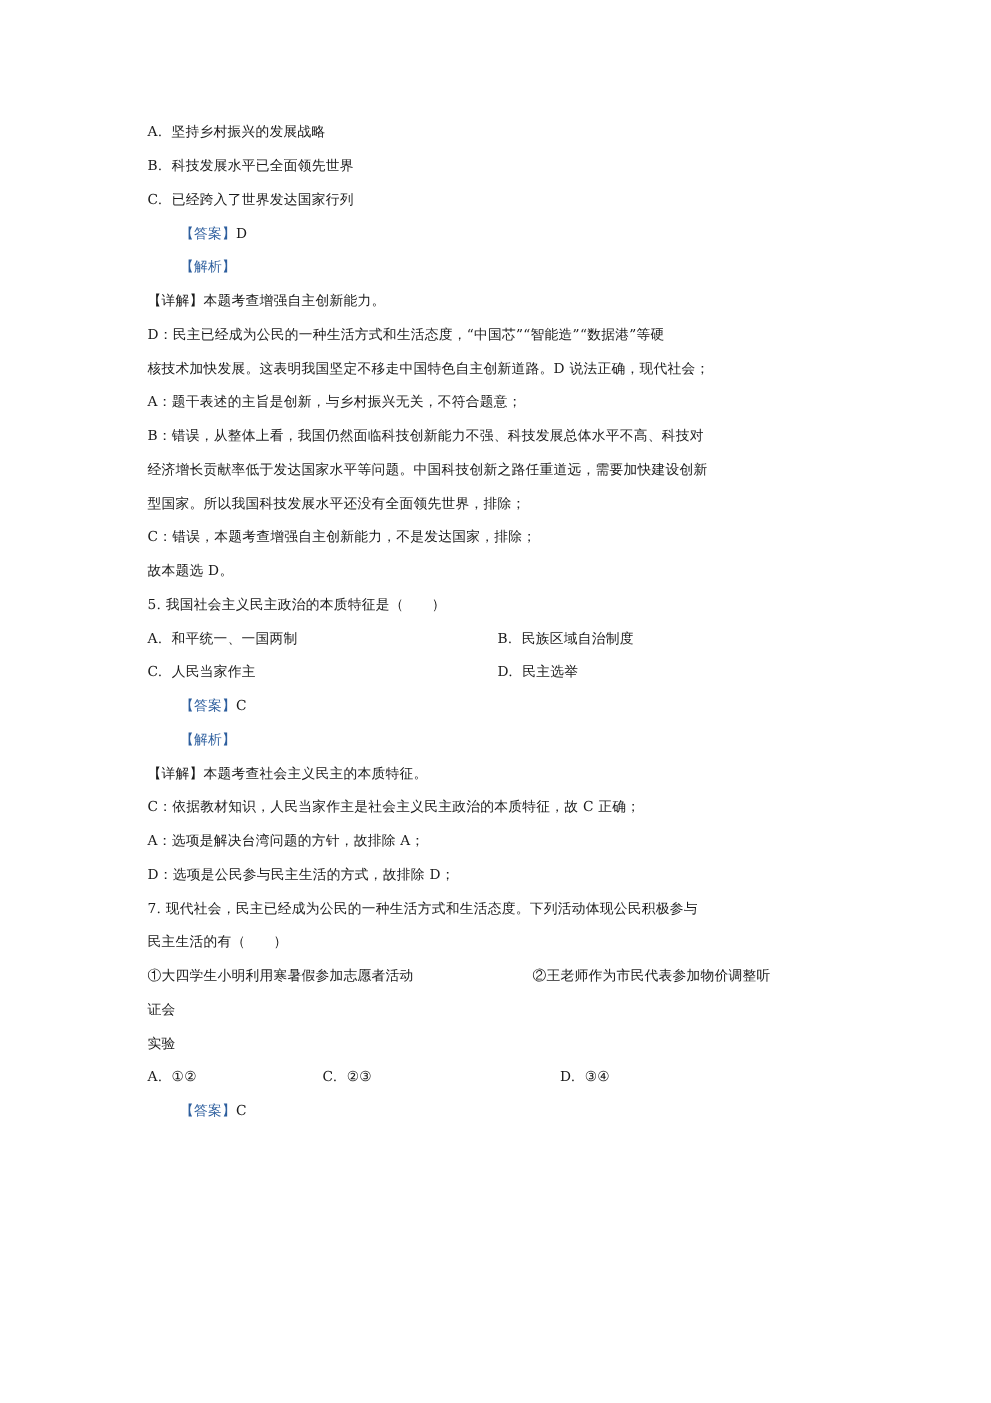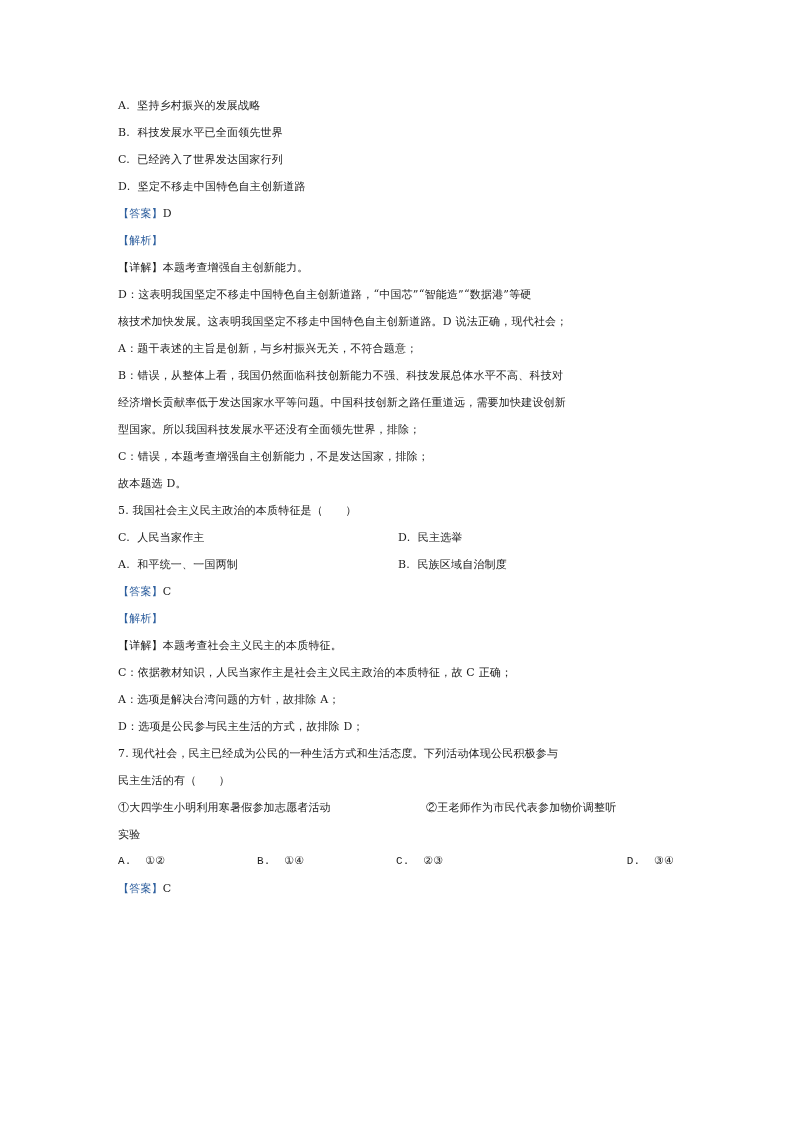--- a/index.html
+++ b/index.html
@@ -1,78 +1,77 @@
 <!DOCTYPE html>
 <html><head>
 <meta charset="utf-8">
 <style>
   html, body { margin: 0; padding: 0; background: #ffffff; }
   body { width: 793px; height: 1122px; position: relative; overflow: hidden;
          font-family: "DejaVu Serif", "Liberation Serif", serif; color: #1a1a1a; }
   .page { position: absolute; left: 118px; top: 92px; width: 560px; }
   .line { font-size: 11px; line-height: 27px; height: 27px; white-space: nowrap; letter-spacing: 0.2px; }
-  .label-blue { color: #2e5f9e; }
+  .label-blue { color: #2e5f9e; margin-left: 26px; }
   .tag { color: #1a1a1a; margin-top: 16px; }
   .row { display: flex; }
   .col2 { width: 50%; }
-  .col4 { width: 25%; font-family: Liberation Mono, monospace; }
+  .col4 { width: 25%; }
 </style>
 </head>
 <body>
 
 <div class="page">
 
   <div>
     <div class="line"><span>A.</span>&nbsp;&nbsp;<span>坚持乡村振兴的发展战略</span></div>
     <div class="line"><span>B.</span>&nbsp;&nbsp;<span>科技发展水平已全面领先世界</span></div>
     <div class="line"><span>C.</span>&nbsp;&nbsp;<span>已经跨入了世界发达国家行列</span></div>
-    <div class="line"><span>D.</span>&nbsp;&nbsp;<span>坚定不移走中国特色自主创新道路</span></div>
   </div>
 
   <div class="line"><span class="label-blue">【答案】</span><span>D</span></div>
   <div class="line"><span class="label-blue">【解析】</span></div>
   <div class="line"><span class="tag">【详解】</span><span>本题考查增强自主创新能力。</span></div>
 
   <div>
-    <div class="line">D：这表明我国坚定不移走中国特色自主创新道路，“中国芯”“智能造”“数据港”等硬</div>
+    <div class="line">D：民主已经成为公民的一种生活方式和生活态度，“中国芯”“智能造”“数据港”等硬</div>
     <div class="line">核技术加快发展。这表明我国坚定不移走中国特色自主创新道路。D 说法正确，现代社会；</div>
     <div class="line">A：题干表述的主旨是创新，与乡村振兴无关，不符合题意；</div>
     <div class="line">B：错误，从整体上看，我国仍然面临科技创新能力不强、科技发展总体水平不高、科技对</div>
     <div class="line">经济增长贡献率低于发达国家水平等问题。中国科技创新之路任重道远，需要加快建设创新</div>
     <div class="line">型国家。所以我国科技发展水平还没有全面领先世界，排除；</div>
     <div class="line">C：错误，本题考查增强自主创新能力，不是发达国家，排除；</div>
     <div class="line">故本题选 D。</div>
   </div>
 
   <div class="line">5. 我国社会主义民主政治的本质特征是（　　）</div>
   <div class="line row">
+    <div class="col2"><span>A.</span>&nbsp;&nbsp;<span>和平统一、一国两制</span></div>
+    <div class="col2"><span>B.</span>&nbsp;&nbsp;<span>民族区域自治制度</span></div>
+  </div>
+  <div class="line row">
     <div class="col2"><span>C.</span>&nbsp;&nbsp;<span>人民当家作主</span></div>
     <div class="col2"><span>D.</span>&nbsp;&nbsp;<span>民主选举</span></div>
-  </div>
-  <div class="line row">
-    <div class="col2"><span>A.</span>&nbsp;&nbsp;<span>和平统一、一国两制</span></div>
-    <div class="col2"><span>B.</span>&nbsp;&nbsp;<span>民族区域自治制度</span></div>
   </div>
   <div class="line"><span class="label-blue">【答案】</span><span>C</span></div>
   <div class="line"><span class="label-blue">【解析】</span></div>
   <div class="line"><span class="tag">【详解】</span><span>本题考查社会主义民主的本质特征。</span></div>
   <div>
     <div class="line">C：依据教材知识，人民当家作主是社会主义民主政治的本质特征，故 C 正确；</div>
     <div class="line">A：选项是解决台湾问题的方针，故排除 A；</div>
     <div class="line">D：选项是公民参与民主生活的方式，故排除 D；</div>
   </div>
 
   <div class="line">7. 现代社会，民主已经成为公民的一种生活方式和生活态度。下列活动体现公民积极参与</div>
   <div class="line">民主生活的有（　　）</div>
   <div class="line row">
     <div style="width:308px">①大四学生小明利用寒暑假参加志愿者活动</div>
     <div>②王老师作为市民代表参加物价调整听</div>
   </div>
+  <div class="line">证会</div>
   <div class="line">实验</div>
   <div class="line row">
     <div class="col4"><span>A.</span>&nbsp;&nbsp;<span>①②</span></div>
-    <div class="col4"><span>B.</span>&nbsp;&nbsp;<span>①④</span></div>
     <div class="col4"><span>C.</span>&nbsp;&nbsp;<span>②③</span></div>
-    <div class="col4" style="text-align:right; padding-right: 4px;"><span>D.</span>&nbsp;&nbsp;<span>③④</span></div>
+    <div class="col4" style="text-align:center; padding-right: 4px;"><span>D.</span>&nbsp;&nbsp;<span>③④</span></div>
   </div>
   <div class="line"><span class="label-blue">【答案】</span><span>C</span></div>
 
 </div>
 
 </body></html>

